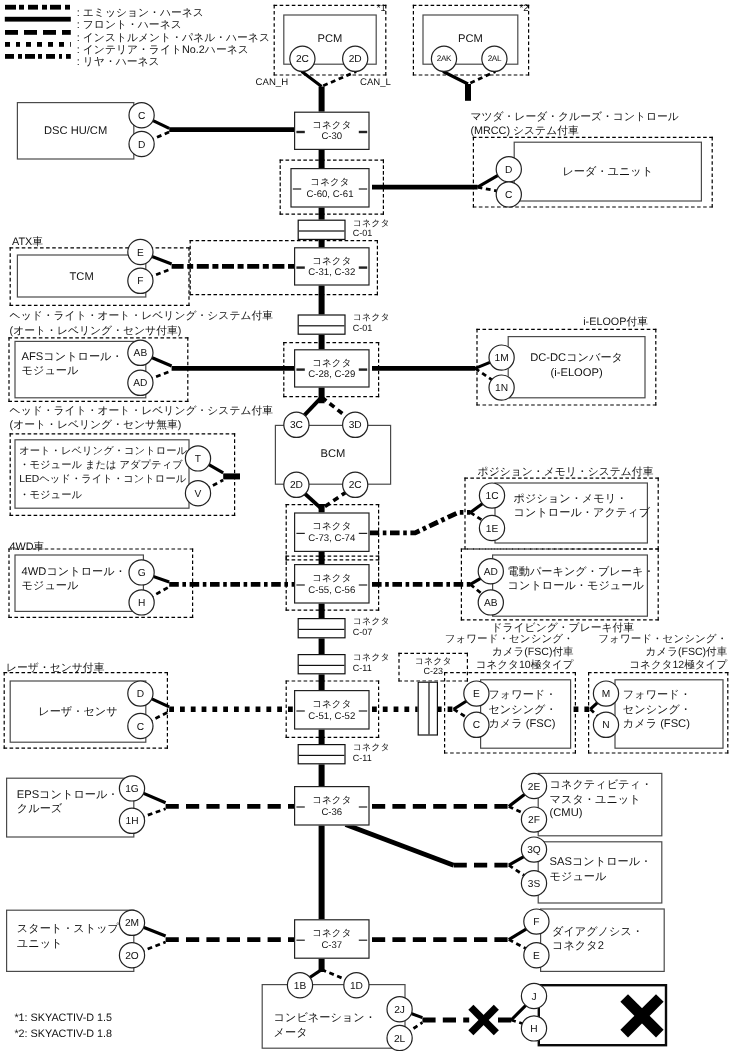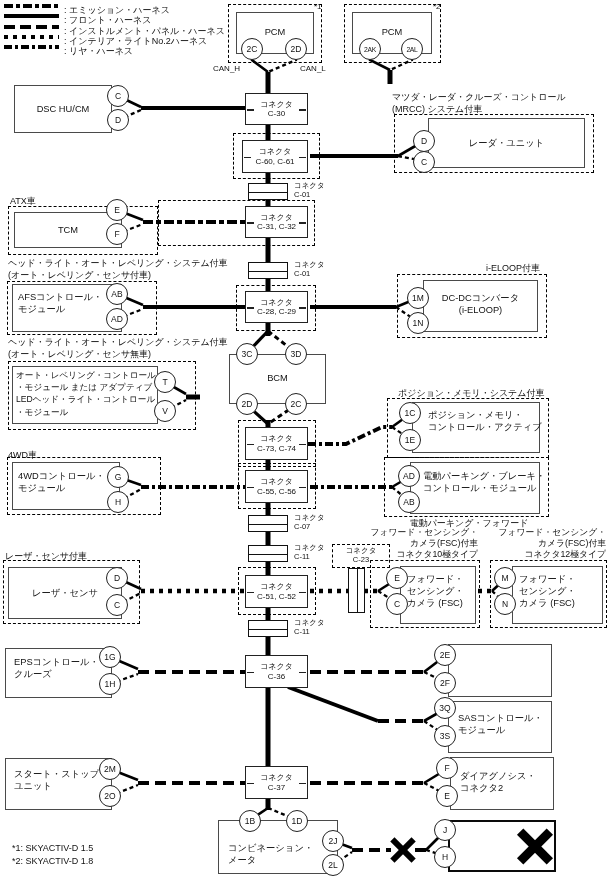--- a/index.html
+++ b/index.html
@@ -255,40 +255,43 @@
 コントロール・モジュール</div>
   <div class="title ctr" style="left:8px;top:587px;width:114px">レーザ・センサ</div>
   <div class="title" style="left:407px;top:573px">フォワード・
 センシング・
 カメラ (FSC)</div>
   <div class="title" style="left:519px;top:573px">フォワード・
 センシング・
 カメラ (FSC)</div>
   <div class="title" style="left:14px;top:656px">EPSコントロール・
 クルーズ</div>
+  <div class="title" style="left:458px;top:649px;line-height:11.5px">コネクティビティ・
+マスタ・ユニット
+(CMU)</div>
   <div class="title" style="left:458px;top:712px">SASコントロール・
 モジュール</div>
   <div class="title" style="left:14px;top:768px">スタート・ストップ・
 ユニット</div>
   <div class="title" style="left:460px;top:770px">ダイアグノシス・
 コネクタ2</div>
   <div class="title" style="left:228px;top:842px">コンビネーション・
 メータ</div>
 
   <div class="caption" style="left:392px;top:92px">マツダ・レーダ・クルーズ・コントロール
 (MRCC) システム付車</div>
   <div class="caption" style="left:10px;top:196px">ATX車</div>
   <div class="caption" style="left:8px;top:258px">ヘッド・ライト・オート・レベリング・システム付車
 (オート・レベリング・センサ付車)</div>
   <div class="caption" style="right:70px;top:263px;text-align:right">i-ELOOP付車</div>
   <div class="caption" style="left:8px;top:337px">ヘッド・ライト・オート・レベリング・システム付車
 (オート・レベリング・センサ無車)</div>
   <div class="caption" style="left:398px;top:388px">ポジション・メモリ・システム付車</div>
   <div class="caption" style="left:8px;top:450px">4WD車</div>
-  <div class="caption" style="left:390px;top:518px;width:158px;text-align:center">電動パーキング・フォワード</div>
+  <div class="caption" style="left:390px;top:518px;width:158px;text-align:center">ドライビング・ブレーキ付車</div>
   <div class="caption" style="left:5px;top:551px">レーザ・センサ付車</div>
   <div class="caption" style="right:132px;top:527px;text-align:right;font-size:8.8px;line-height:11.2px">フォワード・センシング・
 カメラ(FSC)付車
 コネクタ10極タイプ</div>
   <div class="caption" style="right:4px;top:527px;text-align:right;font-size:8.8px;line-height:11.2px">フォワード・センシング・
 カメラ(FSC)付車
 コネクタ12極タイプ</div>
   <div class="canlab" style="left:213px;top:64px">CAN_H</div>
   <div class="canlab" style="left:300px;top:64px">CAN_L</div>
   <div class="note" style="left:314px;top:2px">*1</div>

